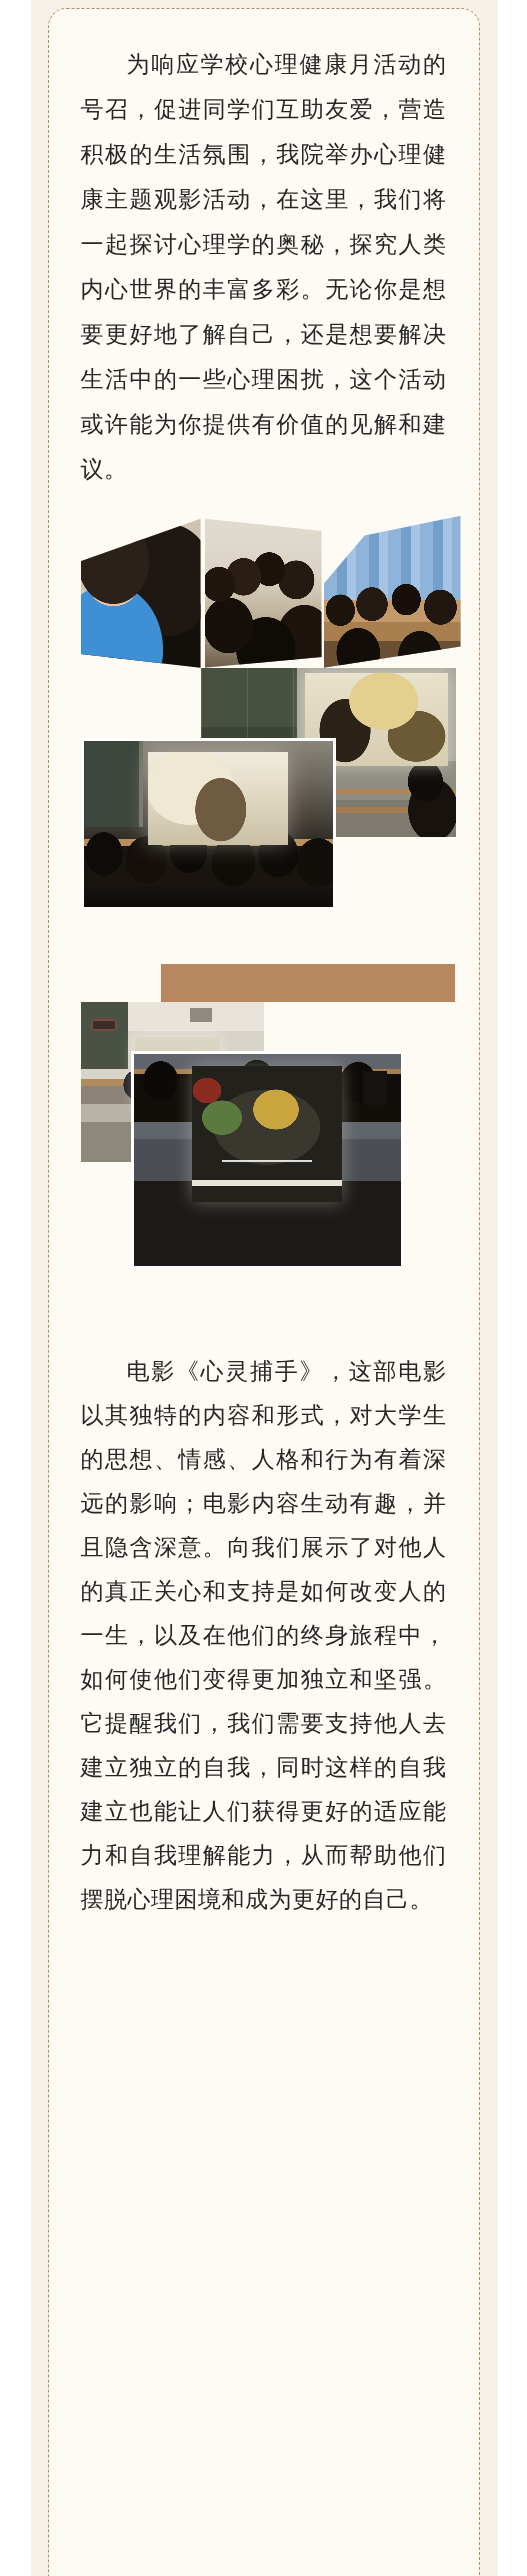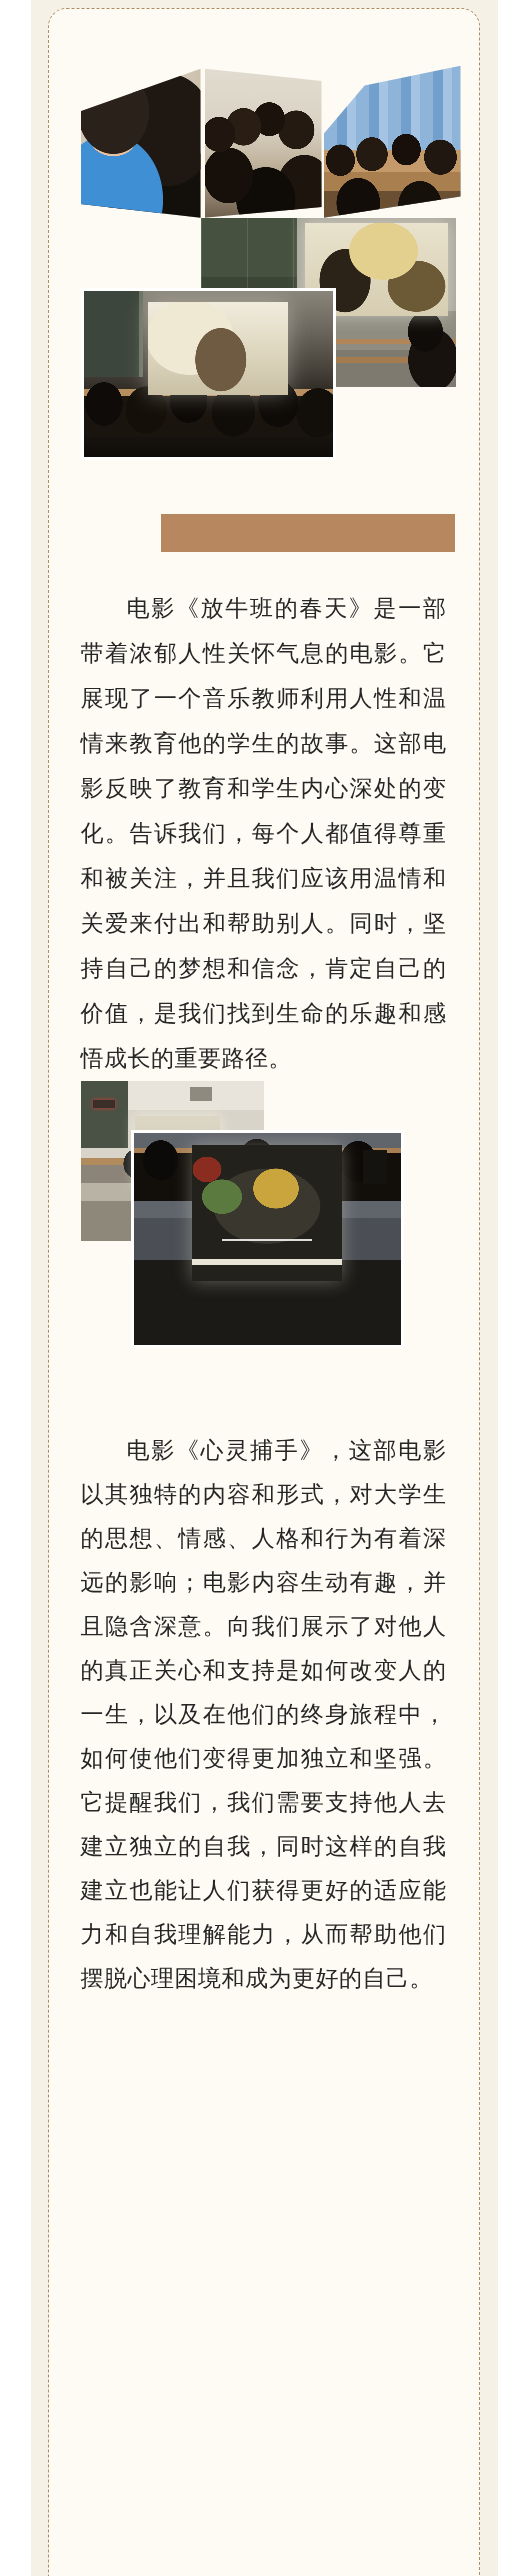--- a/index.html
+++ b/index.html
@@ -198,20 +198,21 @@
       linear-gradient(180deg, rgba(0,0,0,0) 0 22%, #a87f52 22% 30%, #120e0a 30% 100%);
   }
 </style>
 </head>
 <body>
 
 <div class="panel">
   <div class="frame">
     <div class="content">
 
+      <p class="para">为响应学校心理健康月活动的号召，促进同学们互助友爱，营造积极的生活氛围，我院举办心理健康主题观影活动，在这里，我们将一起探讨心理学的奥秘，探究人类内心世界的丰富多彩。无论你是想要更好地了解自己，还是想要解决生活中的一些心理困扰，这个活动或许能为你提供有价值的见解和建议。</p>
 
       <div class="collage c1">
         <div class="photo c1a"></div>
         <div class="photo c1b"></div>
         <div class="photo c1c"></div>
       </div>
 
 
       <div class="collage c2">
         <div class="photo c2-back">
@@ -221,21 +222,20 @@
         </div>
         <div class="photo c2-front front">
           <div class="board"></div>
           <div class="screen"></div>
           <div class="crowd"></div>
         </div>
       </div>
 
       <div class="accent-bar"></div>
 
-      <p class="para" style="margin-top:34px;">电影《放牛班的春天》是一部带着浓郁人性关怀气息的电影。它展现了一个音乐教师利用人性和温情来教育他的学生的故事。这部电影反映了教育和学生内心深处的变化。告诉我们，每个人都值得尊重和被关注，并且我们应该用温情和关爱来付出和帮助别人。同时，坚持自己的梦想和信念，肯定自己的价值，是我们找到生命的乐趣和感悟成长的重要路径。</p>
 
       <div class="collage c3">
         <div class="photo c3-back">
           <div class="projector"></div>
           <div class="led"></div>
           <div class="board"></div>
           <div class="screen"></div>
           <div class="crowd"></div>
         </div>
         <div class="photo c3-front front">

